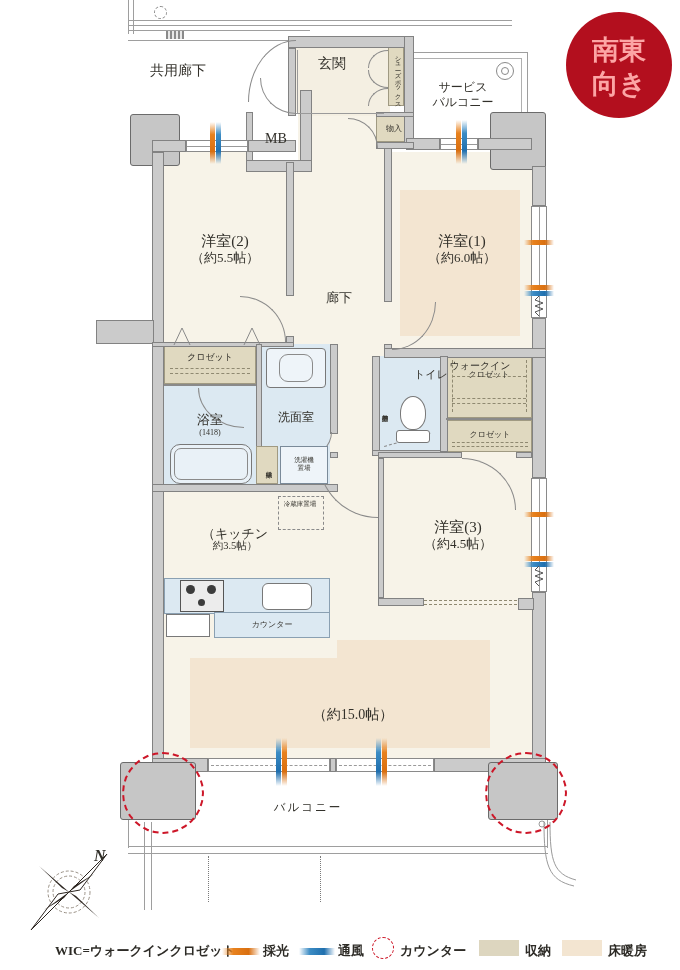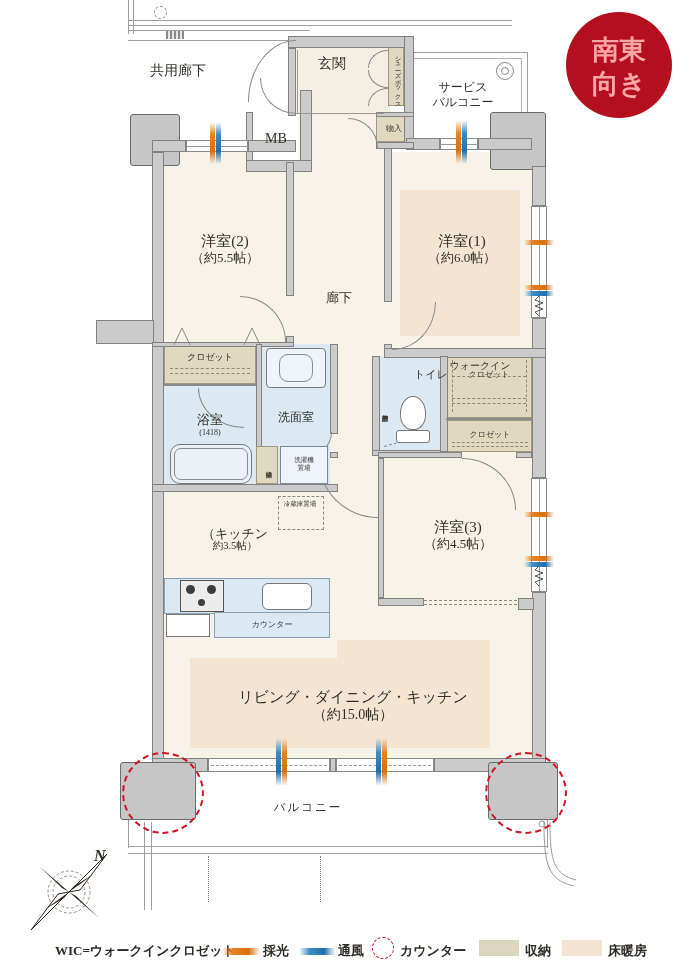--- a/index.html
+++ b/index.html
@@ -251,21 +251,20 @@
   <div class="lbl" style="left:386px;top:368px;width:46px;font-size:11px;margin-left:22px;">トイレ</div>
   <div class="lbl vtext" style="left:379px;top:384px;width:10px;height:52px;font-size:6.5px;letter-spacing:0;">上部吊戸棚</div>
   <div class="lbl" style="left:448px;top:360px;width:64px;font-size:10px;">ウォークイン</div>
   <div class="lbl" style="left:448px;top:370px;width:82px;font-size:8px;">クロゼット</div>
   <div class="lbl" style="left:450px;top:430px;width:80px;font-size:8px;">クロゼット</div>
   <div class="lbl" style="left:388px;top:518px;width:140px;font-size:15px;">洋室(3)</div>
   <div class="lbl" style="left:388px;top:536px;width:140px;font-size:13px;">（約4.5帖）</div>
   <div class="lbl" style="left:180px;top:526px;width:110px;font-size:13px;">（キッチン</div>
   <div class="lbl" style="left:180px;top:539px;width:110px;font-size:10.5px;">約3.5帖）</div>
   <div class="lbl" style="left:230px;top:620px;width:84px;font-size:8px;">カウンター</div>
-  <div class="lbl" style="left:228px;top:688px;width:250px;font-size:15px;">リビング・ダイニング・キッチン</div>
   <div class="lbl" style="left:228px;top:706px;width:250px;font-size:14px;">（約15.0帖）</div>
   <div class="lbl" style="left:270px;top:800px;width:76px;font-size:11.5px;letter-spacing:2px;">バルコニー</div>
 
   <div class="badge" style="left:566px;top:12px;width:106px;height:106px;background:#b30f1e;font-size:27px;line-height:1.25;padding-top:22px;box-sizing:border-box;">
     <div>南東</div>
     <div>向き</div>
   </div>
 
   <svg class="abs" style="left:14px;top:840px;" width="115" height="100" viewBox="0 0 115 100">
     <circle cx="55" cy="52" r="21" fill="none" stroke="#9a9186" stroke-width="1" stroke-dasharray="3,2"></circle>

